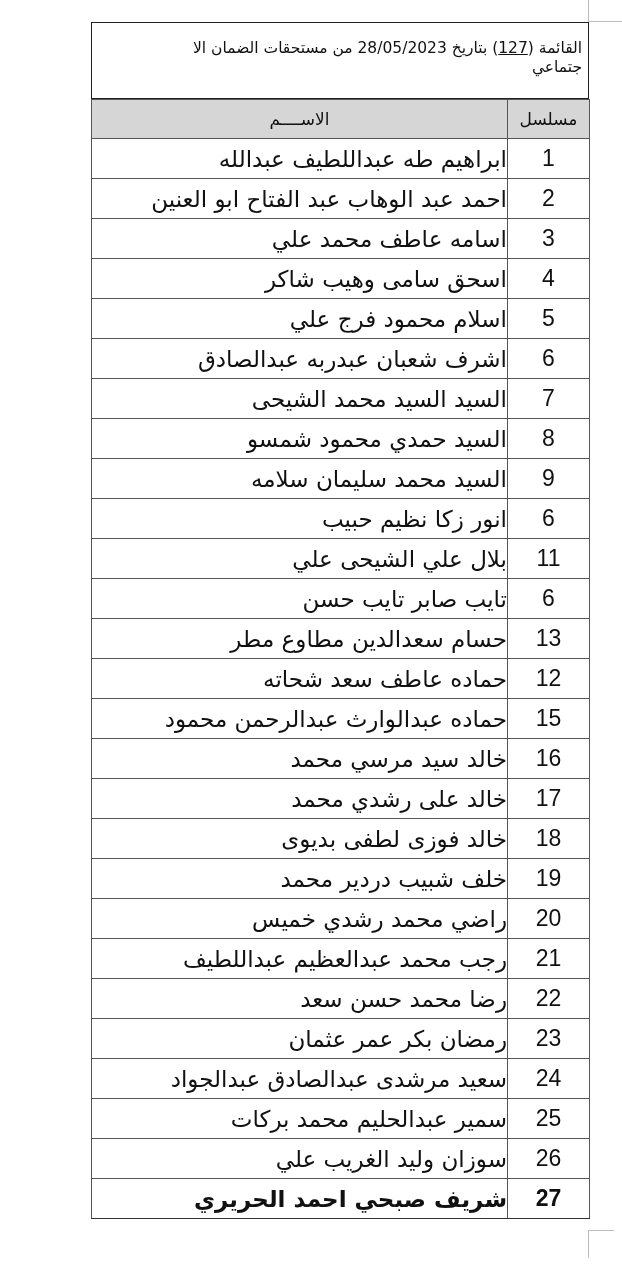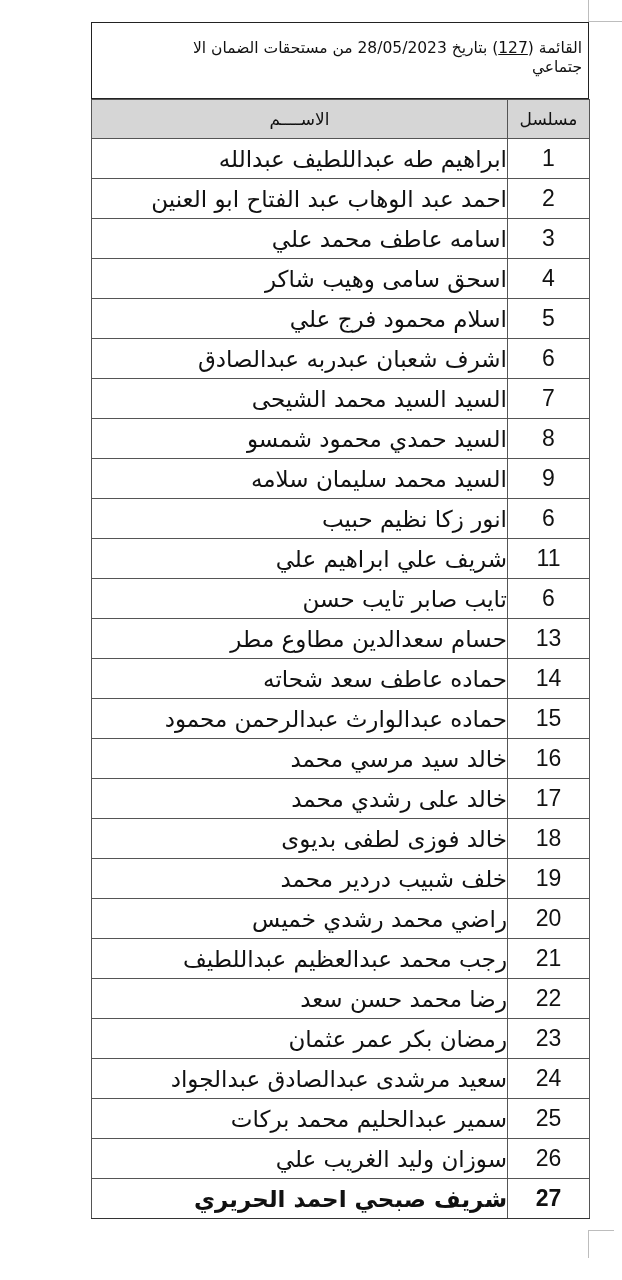--- a/index.html
+++ b/index.html
@@ -123,32 +123,32 @@
         <tr>
           <td class="serial">9</td>
           <td class="name">السيد محمد سليمان سلامه</td>
         </tr>
         <tr>
           <td class="serial">6</td>
           <td class="name">انور زكا نظيم حبيب</td>
         </tr>
         <tr>
           <td class="serial">11</td>
-          <td class="name">شريف علي ابراهيم علي</td>
+          <td class="name">بلال علي الشيحى علي</td>
         </tr>
         <tr>
           <td class="serial">6</td>
           <td class="name">تايب صابر تايب حسن</td>
         </tr>
         <tr>
           <td class="serial">13</td>
           <td class="name">حسام سعدالدين مطاوع مطر</td>
         </tr>
         <tr>
-          <td class="serial">14</td>
+          <td class="serial">12</td>
           <td class="name">حماده عاطف سعد شحاته</td>
         </tr>
         <tr>
           <td class="serial">15</td>
           <td class="name">حماده عبدالوارث عبدالرحمن محمود</td>
         </tr>
         <tr>
           <td class="serial">16</td>
           <td class="name">خالد سيد مرسي محمد</td>
         </tr>

